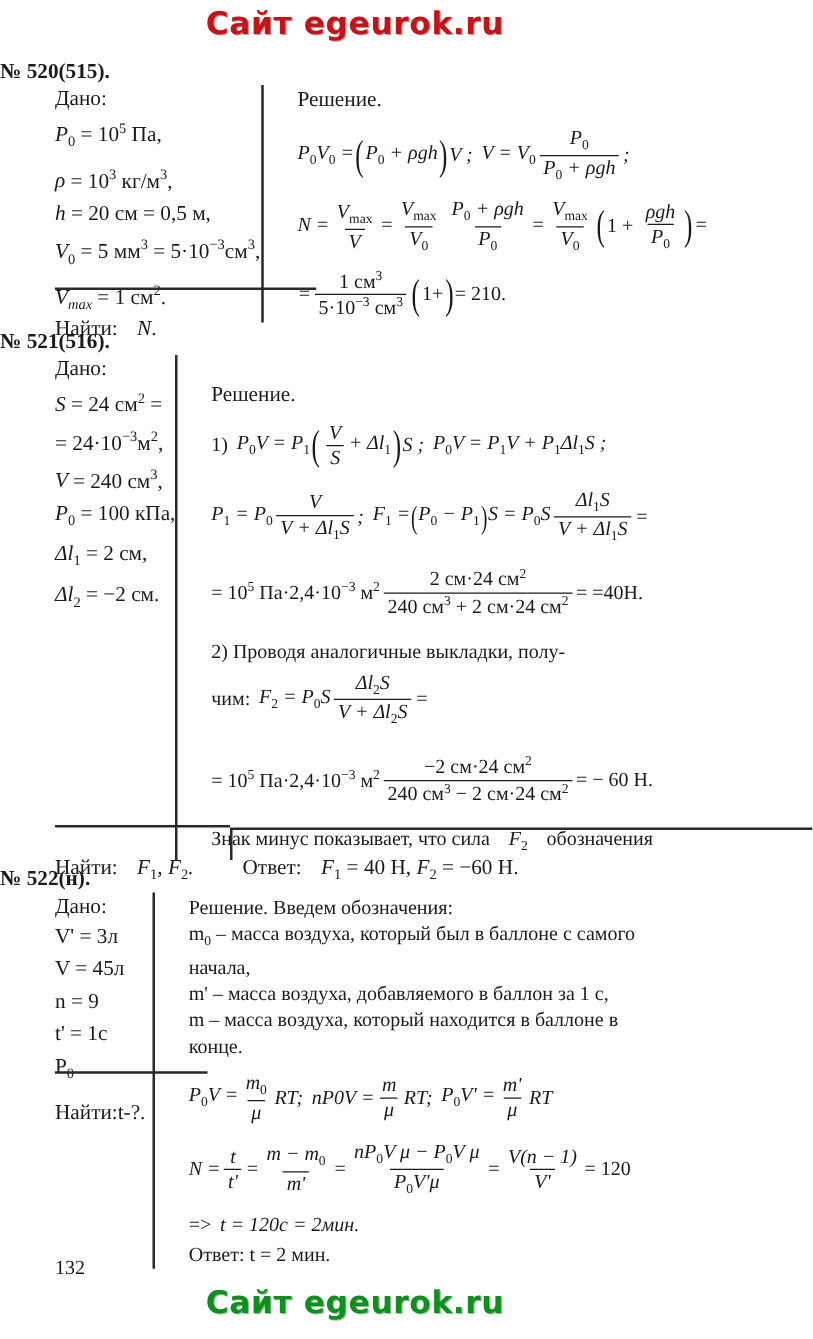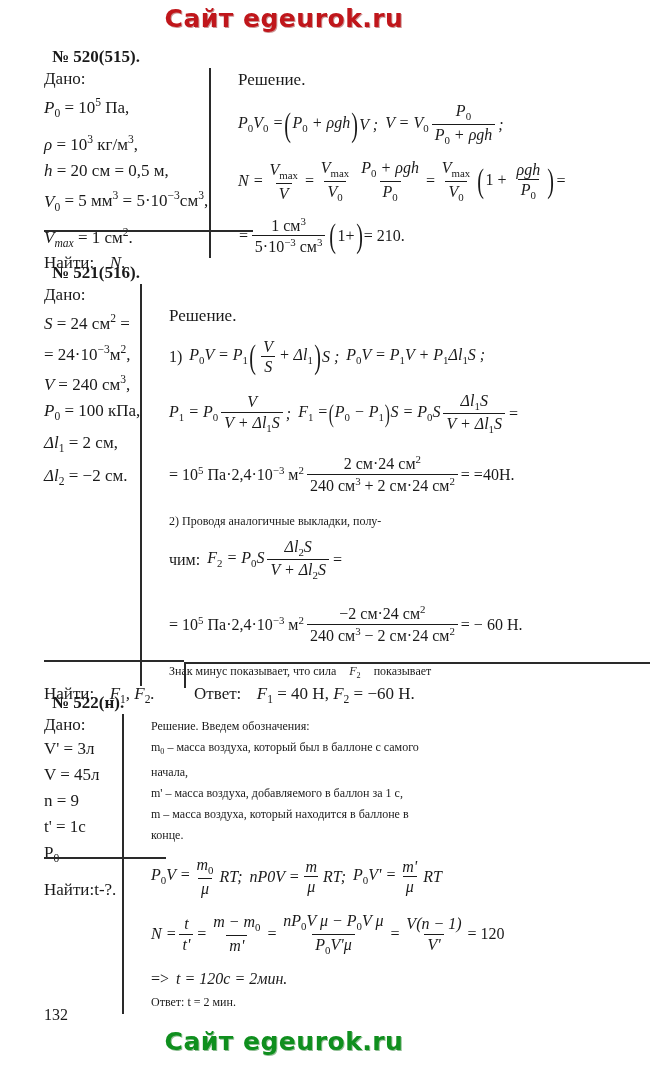--- a/index.html
+++ b/index.html
@@ -49,21 +49,20 @@
 
   
   .problem {
     position: absolute;
     left: 0;
     width: 650px;
   }
   .prob-title {
     font-weight: bold;
     font-size: 17px;
-    padding-left: 52px;
     line-height: 22px;
   }
   .prob-body {
     display: flex;
     align-items: stretch;
   }
   .given-col {
     flex: 0 0 auto;
     padding-left: 44px;
     box-sizing: border-box;
@@ -98,21 +97,21 @@
   .rule {
     border-top: 2px solid #2a2a2a;
   }
 
   .sol-head {
     font-size: 17px;
     line-height: 24px;
     white-space: nowrap;
   }
   .sol-text {
-    font-size: 12px;
+    font-size: 16px;
     line-height: 21px;
   }
   .formula {
     font-size: 16px;
     font-style: italic;
     line-height: 1.1;
     display: flex;
     align-items: center;
     flex-wrap: nowrap;
     white-space: nowrap;
@@ -356,21 +355,21 @@
           <span class="den up">240 см<sup>3</sup> − 2 см·24 см<sup>2</sup></span>
         </span>
         <span class="up">= − 60 Н.</span>
       </div>
 
       <div class="sol-text" style="margin-top:16px;">
         <span>Знак минус показывает, что сила</span>
         <span class="sep"></span>
         <i><i>F</i><sub>2</sub></i>
         <span class="sep"></span>
-        <span>показывает</span>
+        <span>обозначения</span>
       </div>
     </div>
   </div>
 </div>
 
 <div class="rule" id="p521-divider"></div>
 <div class="rule" id="p521-ans-divider"></div>
 
 <div style="position:absolute; left:44px; top:664px; width:140px;">
   <div class="find-line">

